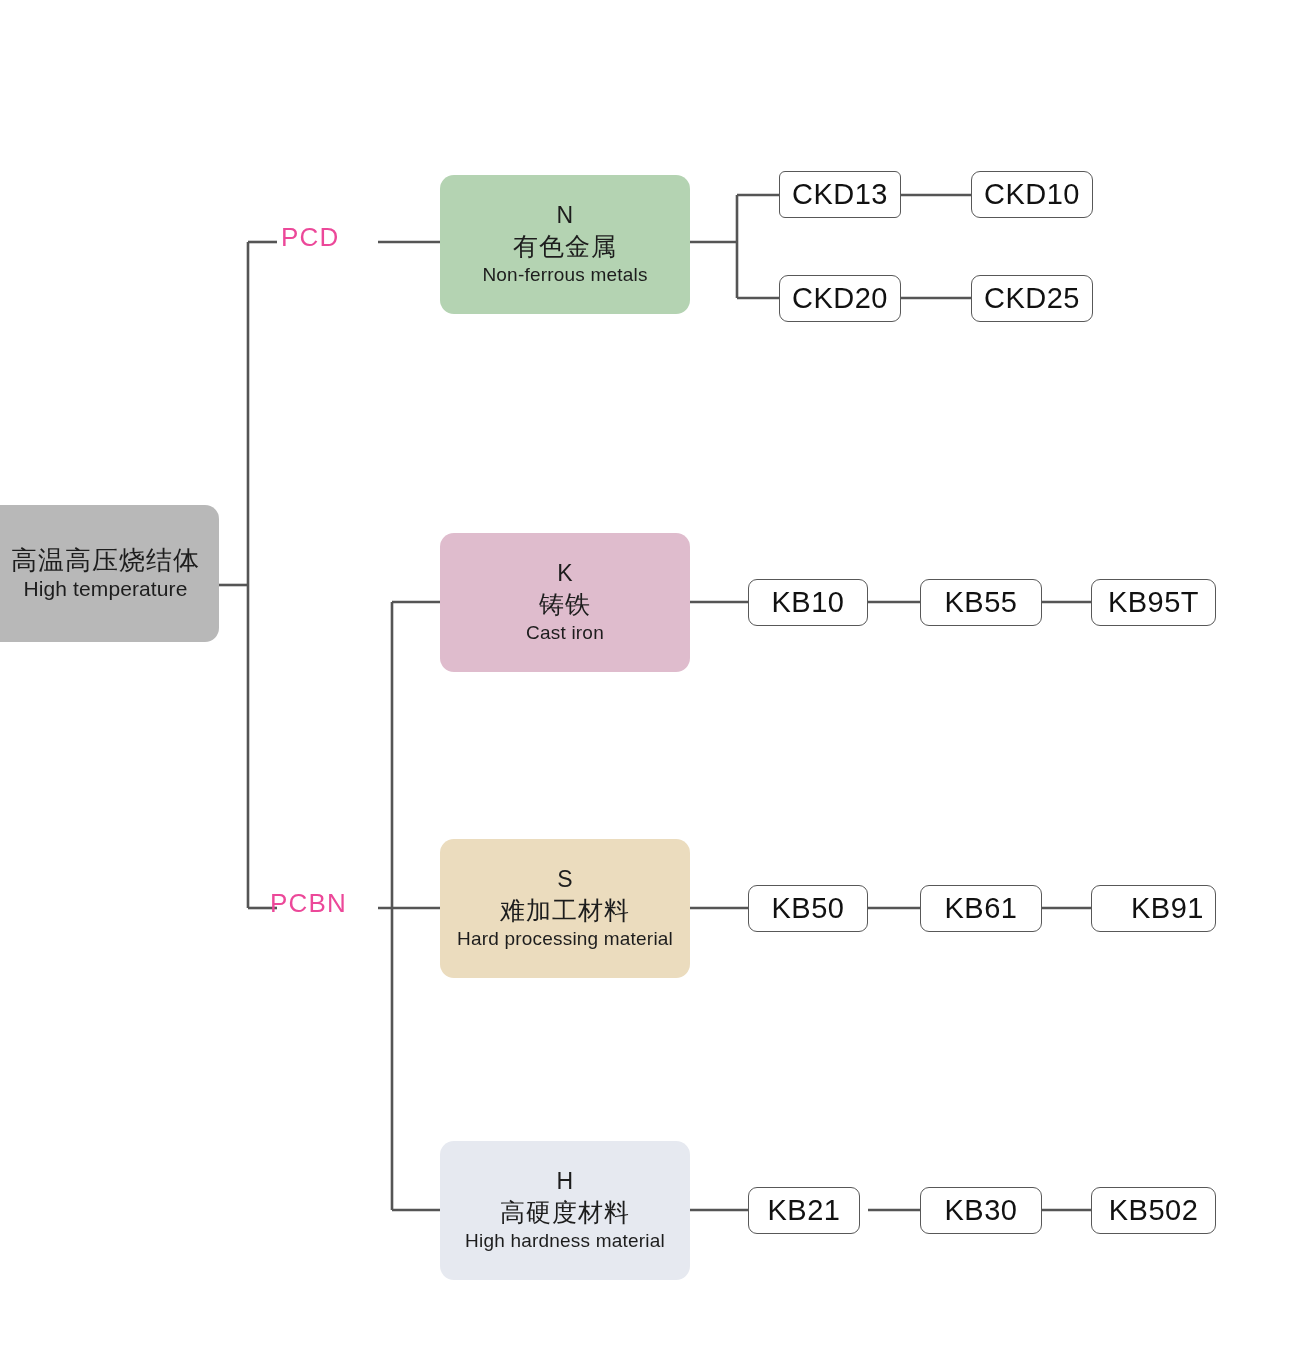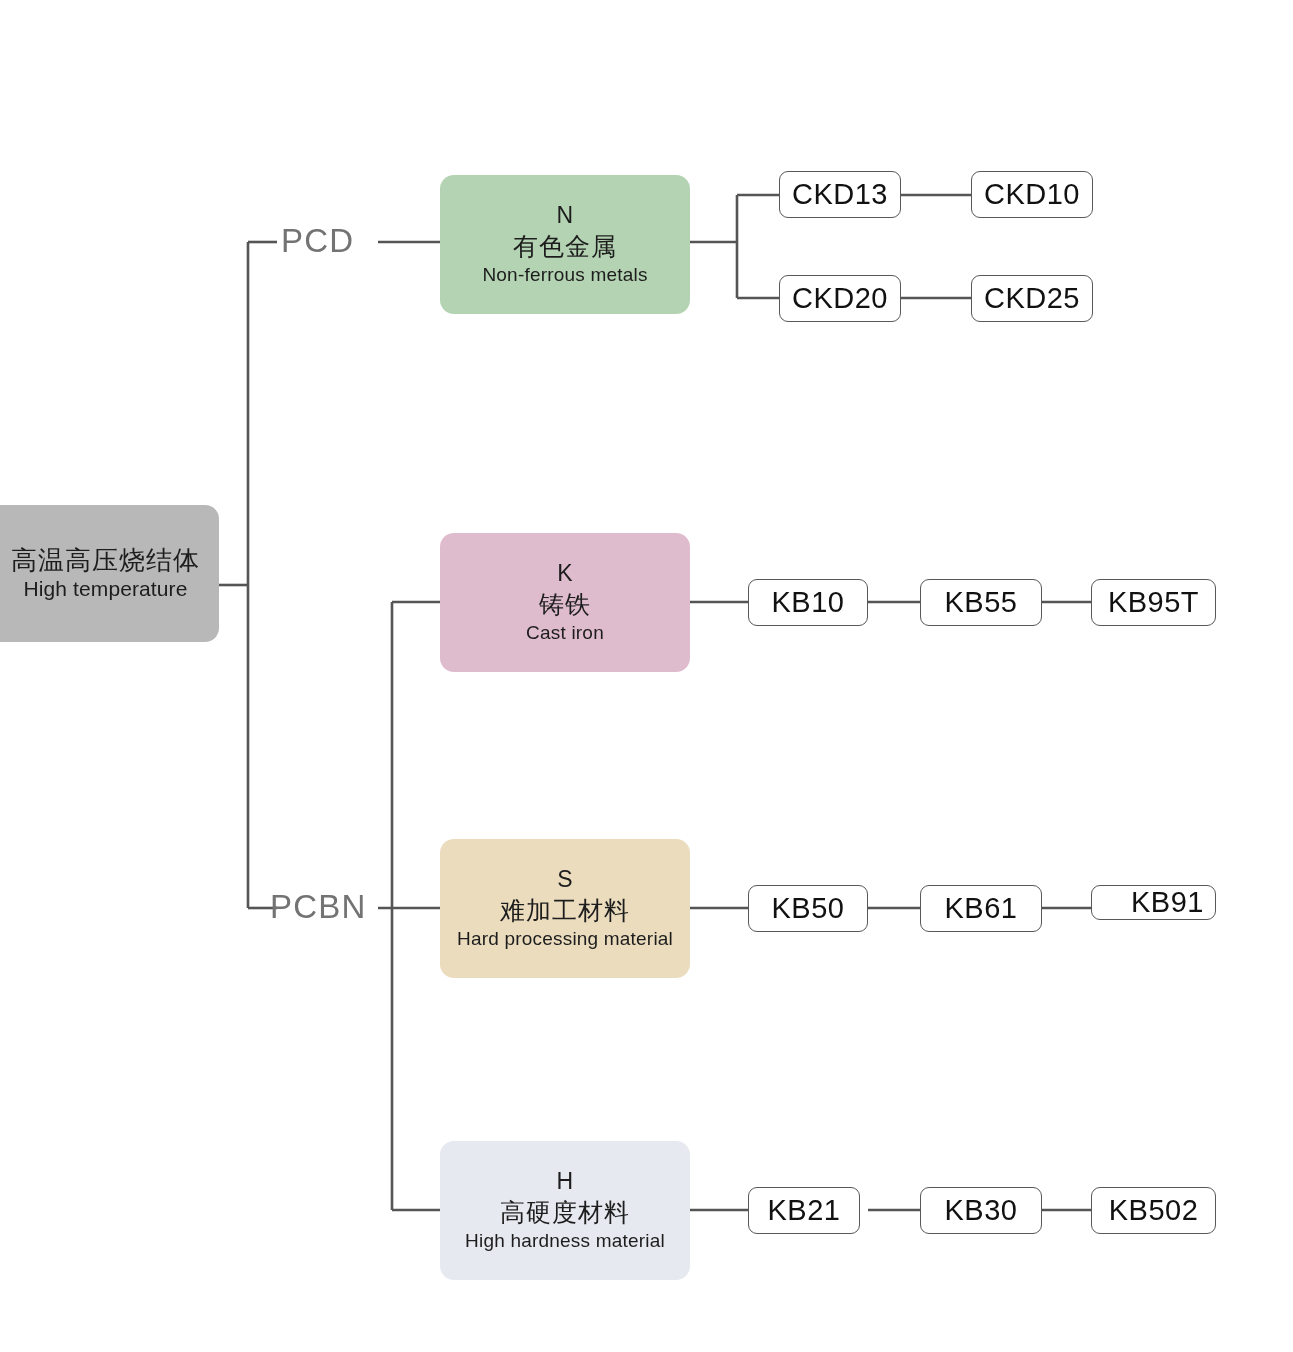--- a/index.html
+++ b/index.html
@@ -74,23 +74,23 @@
     border:1.6px solid #585858;
     border-radius:9px;
     font-size:29px;
     letter-spacing:.5px;
     color:#111;
     padding:0 4px;
   }
   
   .branch-label{
     position:absolute;
-    font-size:33px;
+    font-size:26px;
     letter-spacing:1.2px;
-    color:#737373;
+    color:#ec4899;
     white-space:nowrap;
   }
 </style>
 </head>
 <body>
 
 <div id="canvas">
 
   <svg class="links" viewBox="0 0 1293 1352" xmlns="http://www.w3.org/2000/svg">
     <g stroke="#555555" stroke-width="2.6" fill="none" stroke-linecap="butt">
@@ -157,31 +157,31 @@
     <span class="cn">难加工材料</span>
     <span class="en">Hard processing material</span>
   </div>
 
   <div class="node cat" id="cat-h" style="left:440px; top:1141px; width:250px; height:139px; background:#e6e9f0;">
     <span class="code">H</span>
     <span class="cn">高硬度材料</span>
     <span class="en">High hardness material</span>
   </div>
 
-  <div class="node chip" style="left:779px; top:171px; width:122px; height:47px;">CKD13</div>
+  <div class="node chip" style="left:779px; top:171px; width:122px; height:47px;border-radius:6px;">CKD13</div>
   <div class="node chip" style="left:971px; top:171px; width:122px; height:47px;">CKD10</div>
 
   <div class="node chip" style="left:779px; top:275px; width:122px; height:47px;">CKD20</div>
   <div class="node chip" style="left:971px; top:275px; width:122px; height:47px;">CKD25</div>
 
   <div class="node chip" style="left:748px; top:579px; width:120px; height:47px;">KB10</div>
   <div class="node chip" style="left:920px; top:579px; width:122px; height:47px;">KB55</div>
   <div class="node chip" style="left:1091px; top:579px; width:125px; height:47px;">KB95T</div>
 
   <div class="node chip" style="left:748px; top:885px; width:120px; height:47px;">KB50</div>
   <div class="node chip" style="left:920px; top:885px; width:122px; height:47px;">KB61</div>
-  <div class="node chip" style="left:1091px; top:885px; width:125px; height:35px;padding-left:32px;">KB91</div>
+  <div class="node chip" style="left:1091px; top:885px; width:125px; height:47px;padding-left:32px;">KB91</div>
 
   <div class="node chip" style="left:748px; top:1187px; width:112px; height:47px;">KB21</div>
   <div class="node chip" style="left:920px; top:1187px; width:122px; height:47px;">KB30</div>
   <div class="node chip" style="left:1091px; top:1187px; width:125px; height:47px;border-radius:9px;">KB502</div>
 
 </div>
 
 </body></html>

